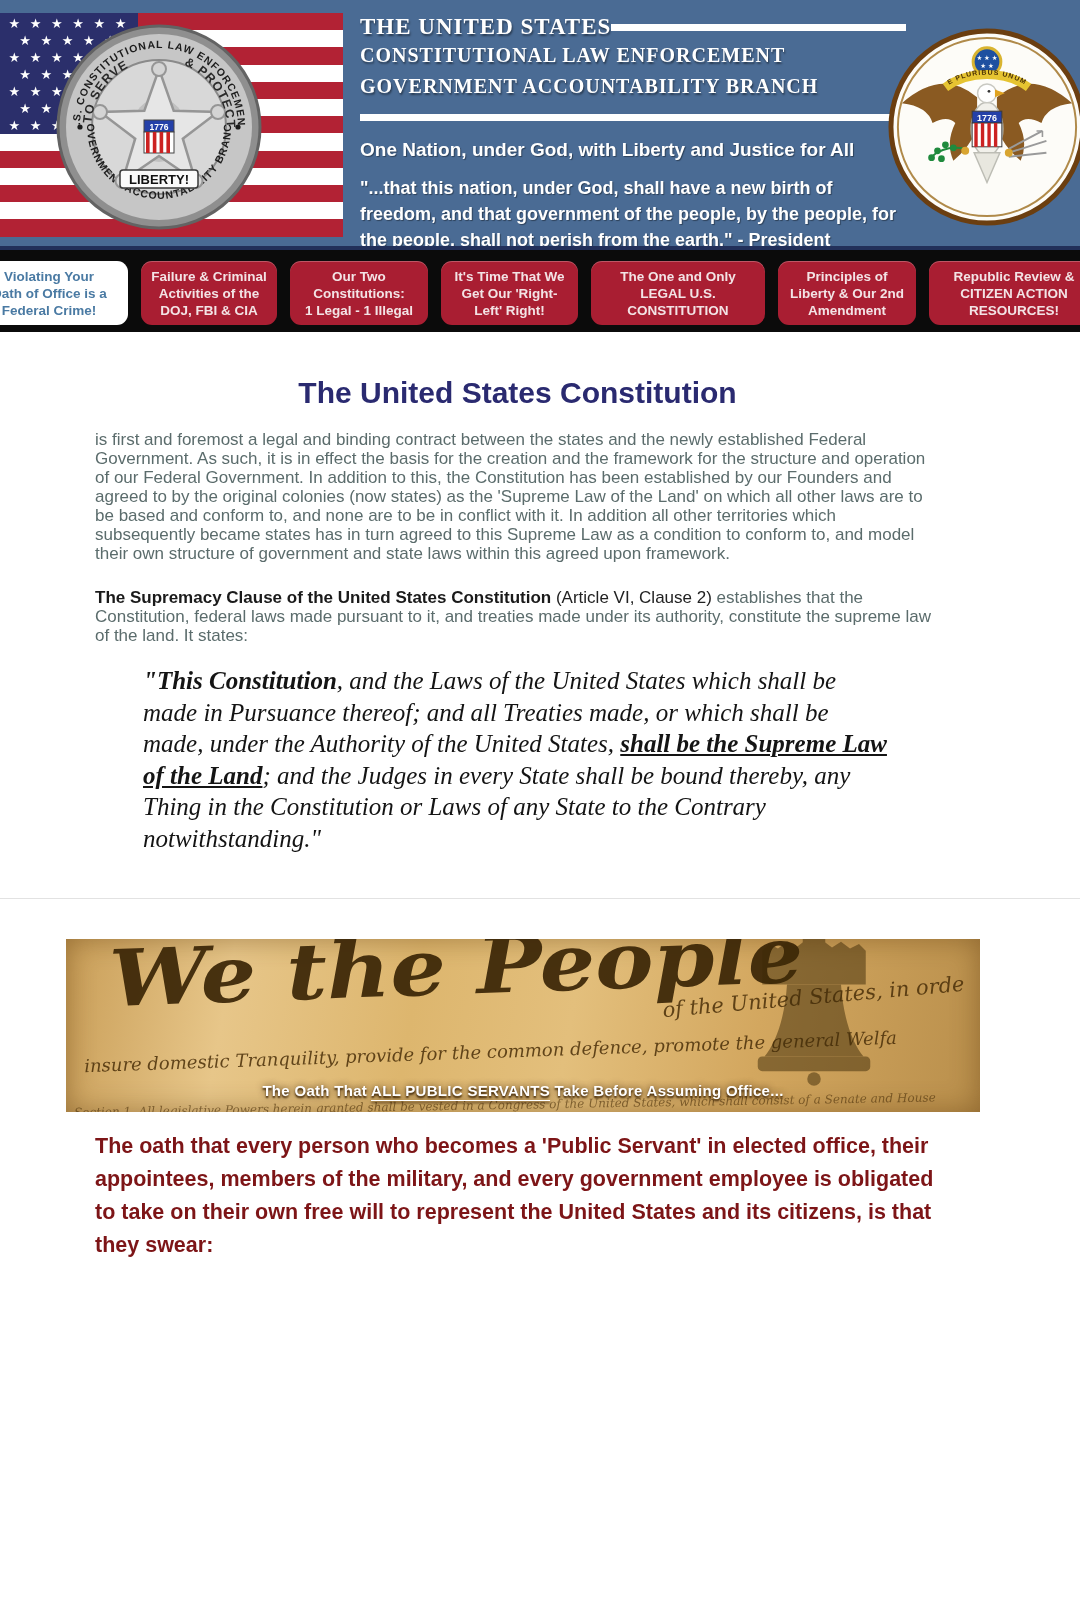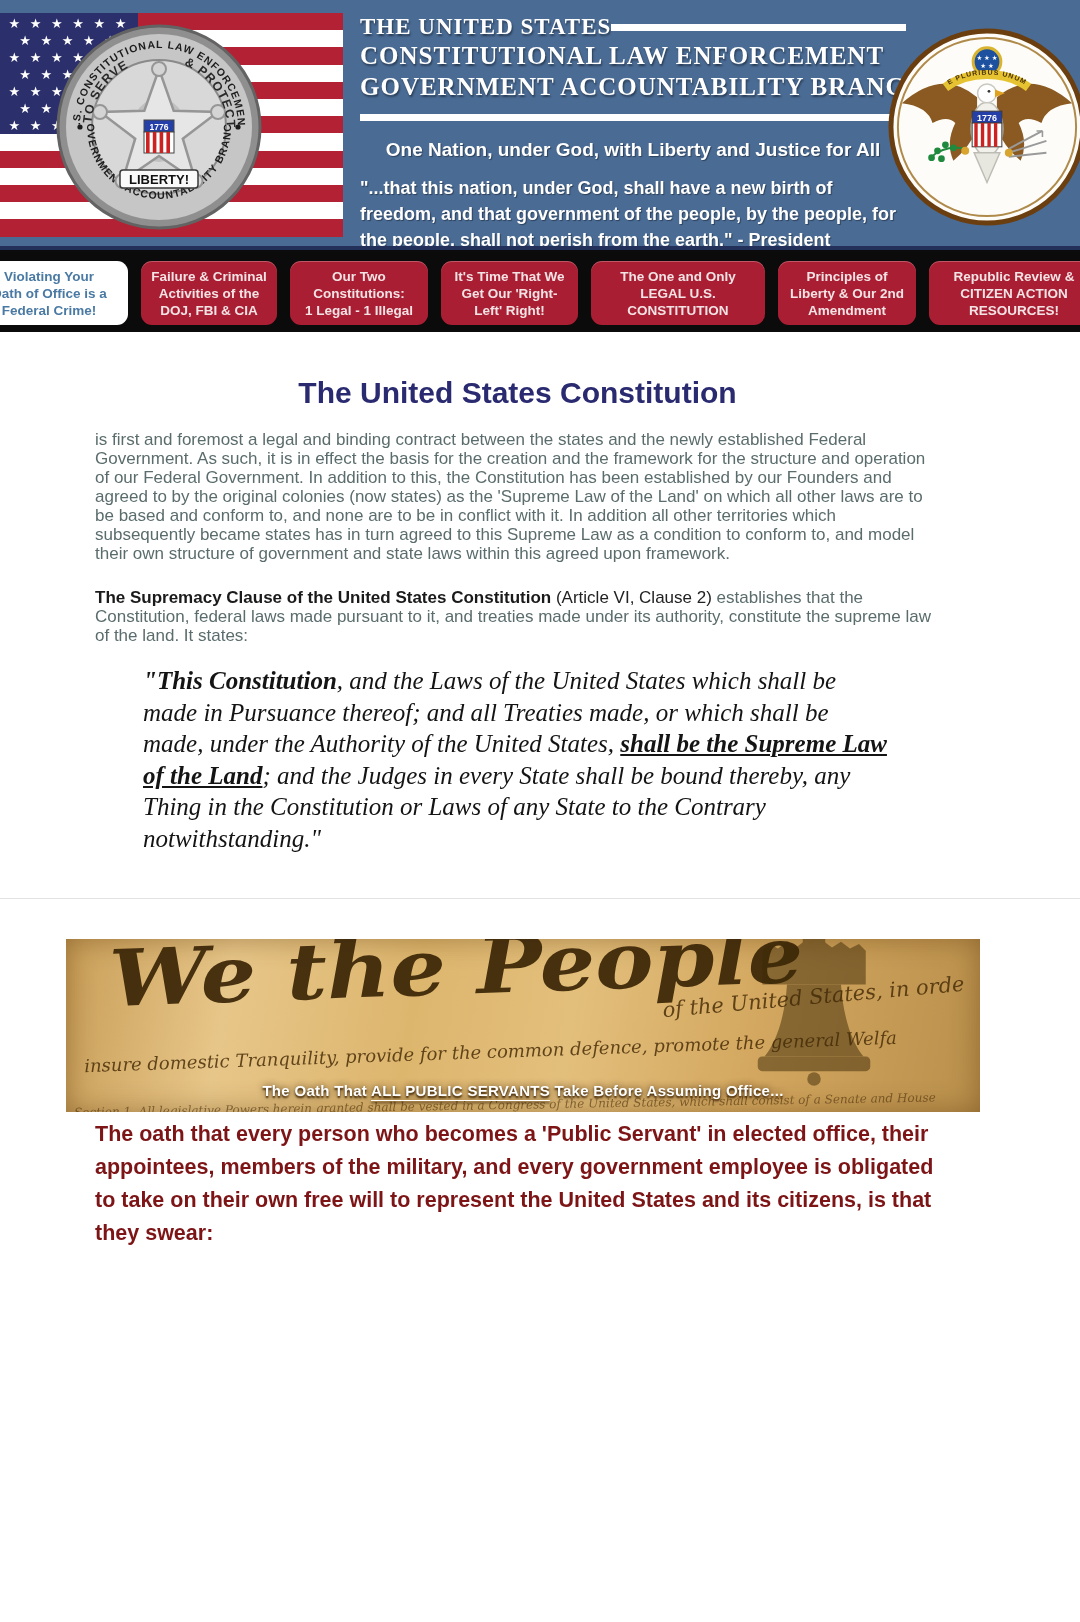--- a/index.html
+++ b/index.html
@@ -13,25 +13,25 @@
   .flag { position:absolute; left:0; top:13px; width:343px; height:224px;
     background:repeating-linear-gradient(180deg,#b22234 0 17.2px,#ffffff 17.2px 34.4px); }
   .canton { position:absolute; left:0; top:0; width:138px; height:121px; background:#2b2f6b;
     color:#fff; font-size:13px; line-height:17px; letter-spacing:3px; text-align:center;
     white-space:pre-line; padding-top:2px; overflow:hidden; }
   .badge { position:absolute; left:56px; top:24px; width:206px; height:206px; }
   .hdr-text { position:absolute; left:360px; top:14px; width:546px; color:#ffffff; }
   .hdr-row { display:flex; align-items:center; }
   .hdr-line1 { font-family:"Liberation Serif", serif; font-weight:bold; font-size:23px;
     letter-spacing:1px; text-shadow:1px 2px 2px rgba(0,0,0,.45); white-space:nowrap; }
-  .hdr-line23 { font-family:"Liberation Serif", serif; font-weight:bold; font-size:25px;
+  .hdr-line23 { font-family:"Liberation Serif", serif; font-weight:bold; font-size:20px;
     letter-spacing:1px; line-height:31px; text-shadow:1px 2px 2px rgba(0,0,0,.45); white-space:nowrap; }
   .hdr-bar { height:7px; background:#ffffff; flex:1; }
   .hdr-bar-full { height:7px; background:#ffffff; margin-top:12px; }
-  .hdr-motto { margin-top:18px; font-size:19px; font-weight:bold; text-shadow:1px 1px 1px rgba(0,0,0,.4);text-align:center; }
+  .hdr-motto { margin-top:18px; font-size:19px; font-weight:bold; text-shadow:1px 1px 1px rgba(0,0,0,.4); }
   .hdr-quote { margin-top:14px; font-size:18px; font-weight:bold; line-height:26px;
     text-shadow:1px 1px 1px rgba(0,0,0,.4); }
   .seal { position:absolute; left:888px; top:28px; width:198px; height:198px; }
   
   .nav { width:1080px; height:86px; background:#0b0b0b; border-top:4px solid #22305a;
     display:flex; gap:13px; padding-top:11px; overflow:hidden; }
   .tab { flex:none; border-radius:11px; background:#a91e32; color:#f3e3e5;
     font-size:13.5px; font-weight:bold; line-height:17px; text-align:center;
     white-space:pre-line; display:flex; align-items:center; justify-content:center;
     height:64px; padding:4px 4px; cursor:pointer; box-shadow:inset 0 1px 0 rgba(255,255,255,.25); }
@@ -60,21 +60,21 @@
   .script-frag { position:absolute; font-family:"DejaVu Serif", serif; font-style:italic;
     color:#4a2f09; white-space:nowrap; }
   .frag-right { left:596px; top:46px; font-size:21px; transform:rotate(-5deg); opacity:.85; }
   .frag-mid { left:18px; top:102px; font-size:18px; transform:rotate(-2deg); opacity:.85; }
   .frag-bottom { left:8px; bottom:0px; font-size:12px; transform:rotate(-1deg); opacity:.6; }
   .bell { position:absolute; left:668px; top:-4px; width:160px; height:180px; opacity:.5; }
   .parch-caption { position:absolute; left:0; bottom:13px; width:100%; text-align:center;
     color:#ffffff; font-size:15px; font-weight:bold; letter-spacing:.3px;
     text-shadow:0 2px 2px rgba(55,30,0,.95), 0 0 7px rgba(55,30,0,.8); }
   .parch-caption .ul { text-decoration:underline; text-underline-offset:4px; }
-  .oath { margin-top:6px; font-size:21.5px; font-weight:bold; line-height:33px; color:#7d1517; width:860px; }
+  .oath { margin-top:18px; font-size:21.5px; font-weight:bold; line-height:33px; color:#7d1517; width:860px; }
   
   .ringtext { font-family:"Liberation Sans", sans-serif; font-weight:bold; }
 </style>
 </head>
 <body>
 
 <div class="header">
   <div class="flag">
     <div class="canton">★ ★ ★ ★ ★ ★
 ★ ★ ★ ★ ★

